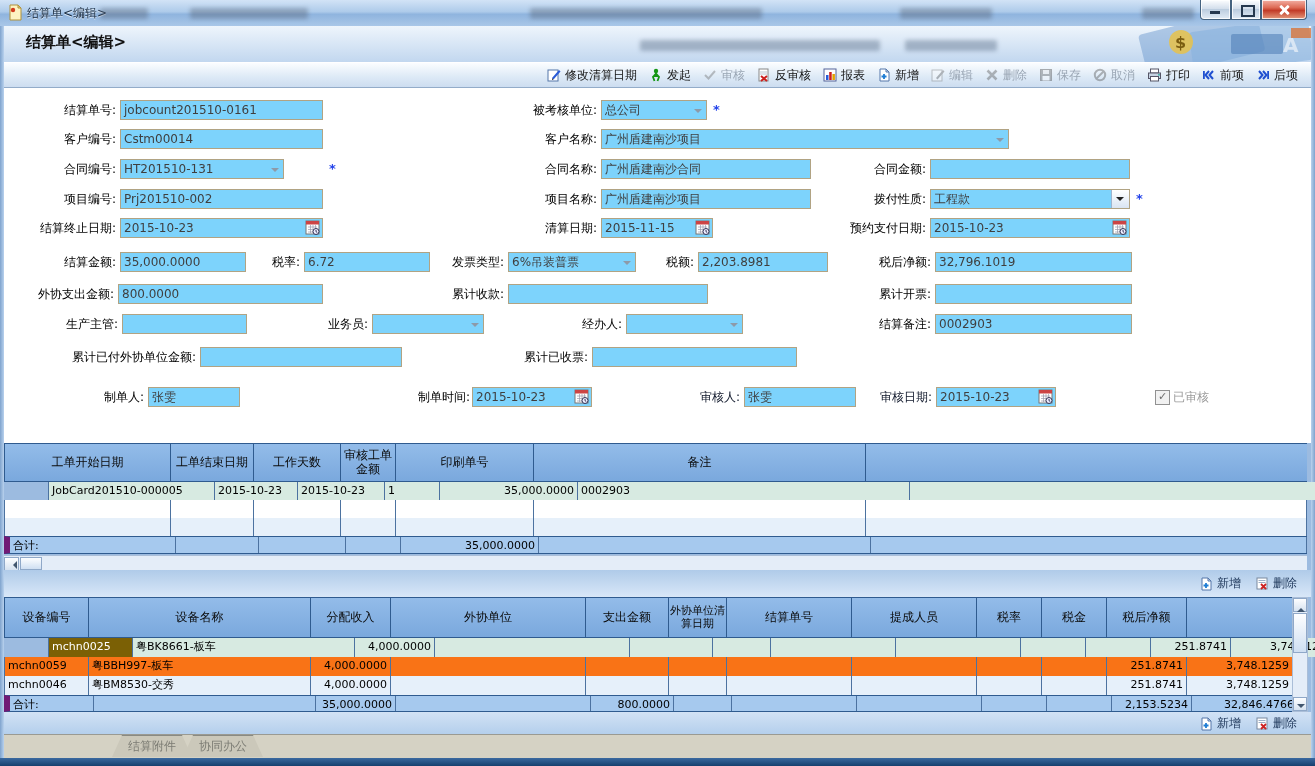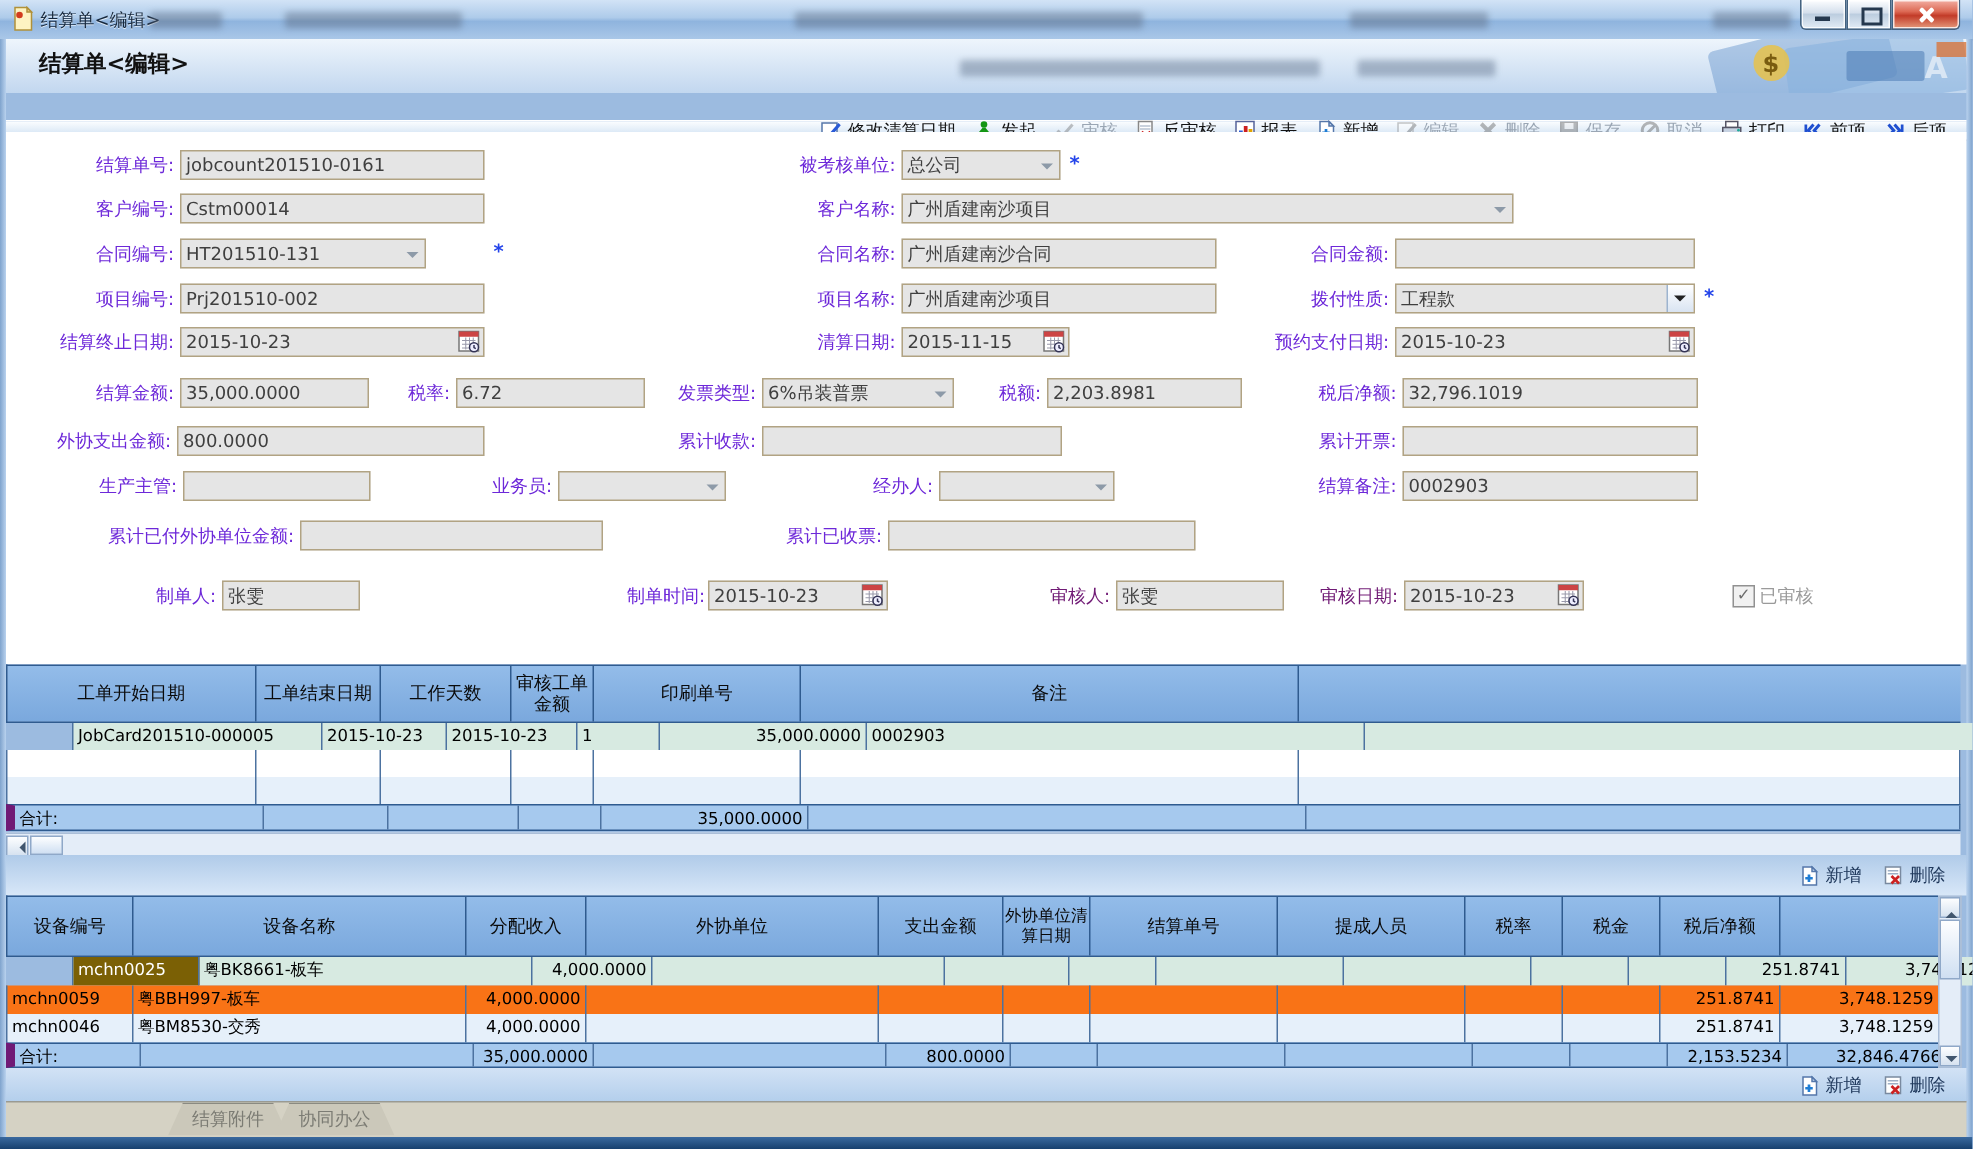--- a/index.html
+++ b/index.html
@@ -26,32 +26,32 @@
   .glyph-x::before,.glyph-x::after{content:"";position:absolute;left:5px;top:0;width:3px;height:12px;background:#fff;border-radius:1px;}
   .glyph-x::before{transform:rotate(45deg);} .glyph-x::after{transform:rotate(-45deg);}
   .frame-left{position:absolute;left:0;top:26px;width:4px;height:732px;background:linear-gradient(90deg,#7fa3cd,#b9d2ee);}
   .frame-right{position:absolute;right:0;top:26px;width:4px;height:732px;background:linear-gradient(270deg,#7fa3cd,#b9d2ee);}
   .frame-bottom{position:absolute;left:0;top:758px;width:1315px;height:8px;background:linear-gradient(#3a699f,#17406e);}
   
   .headerband{position:absolute;left:4px;top:26px;width:1307px;height:36px;
     background:linear-gradient(180deg,#eef5fc,#c2d7ef);}
   .page-title{position:absolute;left:26px;top:33px;font-size:15px;font-weight:bold;color:#111;}
   .header-art{position:absolute;right:4px;top:26px;pointer-events:none;}
-  .toolbar{position:absolute;left:4px;top:80px;width:1307px;height:14px;box-sizing:border-box;
+  .toolbar{position:absolute;left:4px;top:62px;width:1307px;height:26px;box-sizing:border-box;
     background:linear-gradient(180deg,#fbfdff,#dce9f6 60%,#cdddf0);
     border-top:1px solid #fff;border-bottom:1px solid #93acc9;
     display:flex;justify-content:flex-end;align-items:center;padding-right:8px;gap:2px;}
   .tbtn{display:inline-flex;align-items:center;gap:4px;height:22px;padding:0 5px;font-size:12px;color:#141414;cursor:pointer;white-space:nowrap;}
   .tbtn.disabled{color:#9aa6b4;}
   .tbtn.disabled svg{opacity:.4;filter:grayscale(1);}
   
   .formarea{position:absolute;left:4px;top:88px;width:1307px;height:355px;background:#fff;}
-  .lbl{position:absolute;height:20px;line-height:20px;font-size:12px;color:#6d28d9;text-align:right;white-space:nowrap;}
-  .lbl.red{color:#701a75;}
-  .box{position:absolute;height:20px;box-sizing:border-box;border:1px solid #b1a383;background:#e5e5e5;
+  .lbl{position:absolute;height:20px;line-height:20px;font-size:12px;color:#000000;text-align:right;white-space:nowrap;}
+  .lbl.red{color:#0f172a;}
+  .box{position:absolute;height:20px;box-sizing:border-box;border:1px solid #b1a383;background:#7dd3fc;
        font-size:12px;line-height:18px;color:#3f3f3f;padding:0 18px 0 3px;white-space:nowrap;overflow:hidden;}
   .box.noicon{padding-right:3px;}
   .flat-arrow{position:absolute;right:4px;top:8px;width:0;height:0;border:4px solid transparent;border-top-color:#8d9aa8;}
   .combo-btn{position:absolute;right:0;top:0;width:17px;height:18px;background:linear-gradient(#ffffff,#d9e4f2);
        border-left:1px solid #9db4cf;}
   .combo-btn .tri{position:absolute;left:4px;top:7px;width:0;height:0;border:4px solid transparent;border-top-color:#222;}
   .cal{position:absolute;right:1px;top:1px;}
   .req{position:absolute;font-size:13px;font-weight:bold;color:#2343ea;}
   .chkbox{position:absolute;width:13px;height:13px;background:#f1f1f1;border:1px solid #919191;
        color:#6d6d6d;font-size:11px;line-height:12px;text-align:center;}

